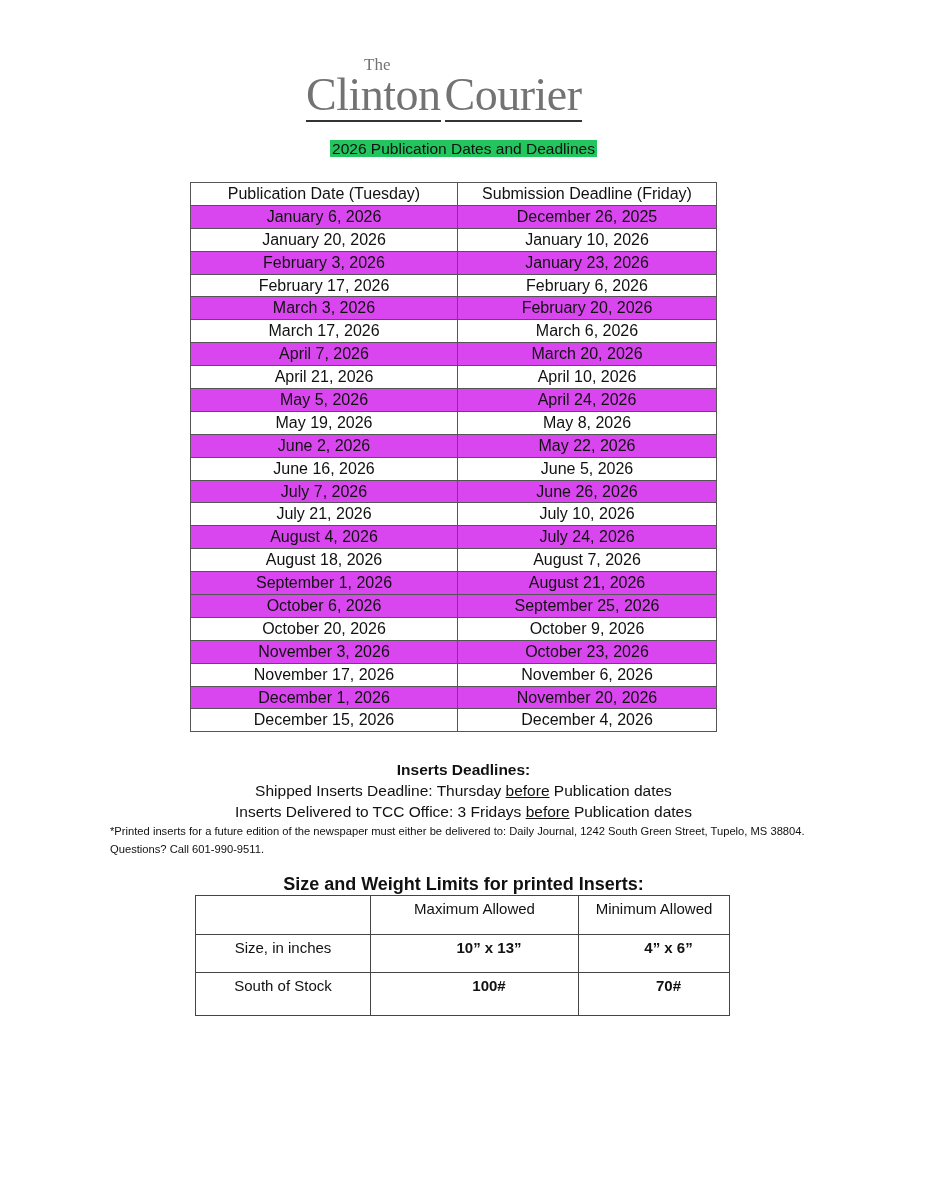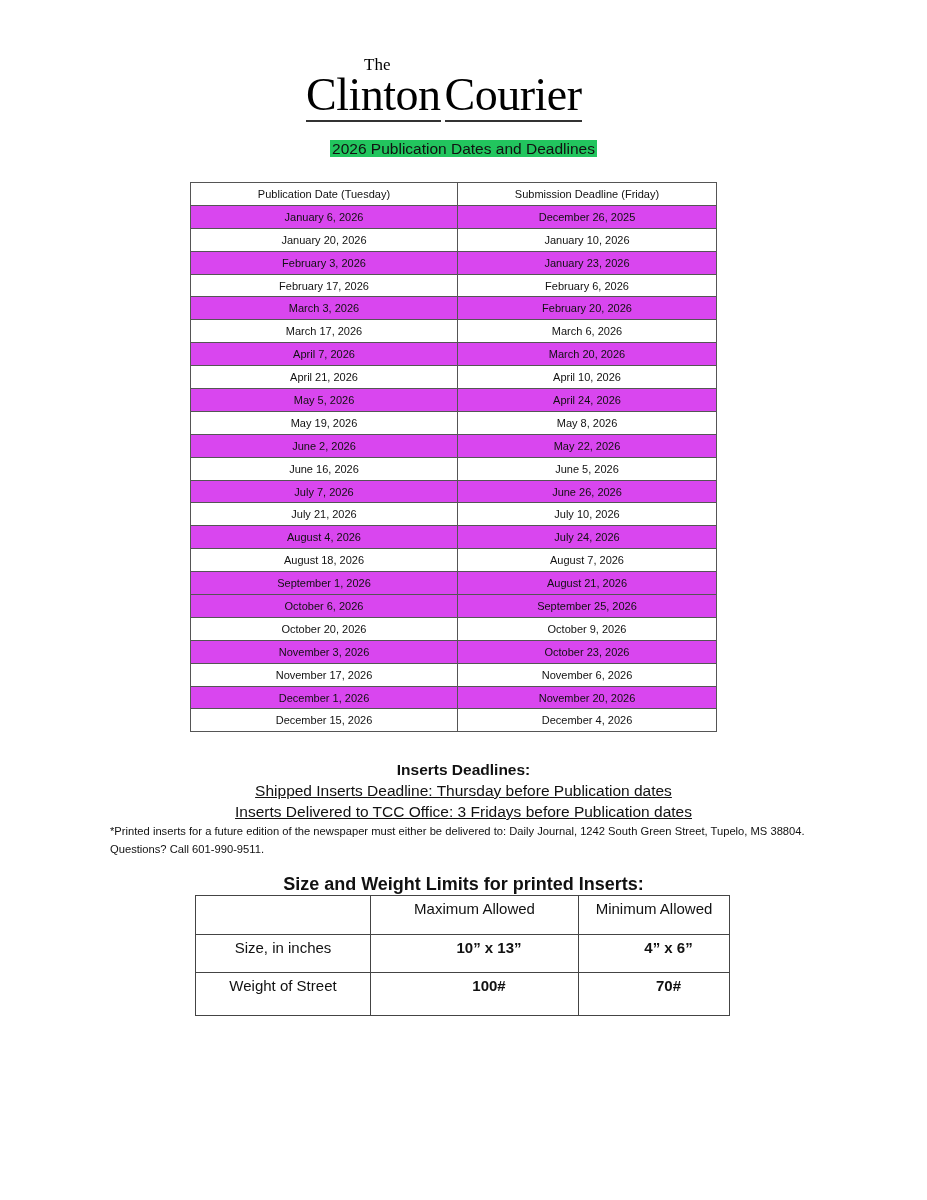--- a/index.html
+++ b/index.html
@@ -3,51 +3,51 @@
   <meta charset="utf-8">
   <style>
     html, body { margin: 0; padding: 0; background: #ffffff; }
     body {
       width: 927px; height: 1200px; position: relative; overflow: hidden;
       font-family: "Liberation Sans", "DejaVu Sans", sans-serif;
       color: #111111;
     }
     .logo {
       position: absolute; left: 300px; top: 52px; width: 330px; height: 62px;
-      font-family: "Liberation Serif", "DejaVu Serif", serif; color: #000000;
+      font-family: "Liberation Serif", "DejaVu Serif", serif; color: #737373;
     }
     .logo .the {
       position: absolute; left: 64px; top: 4px; font-size: 17px; line-height: 17px;
     }
     .logo .main {
       position: absolute; left: 6px; top: 20px; font-size: 46px; line-height: 46px;
       white-space: nowrap; letter-spacing: -0.5px;
     }
     .logo .main span { border-bottom: 2px solid #333; padding-bottom: 0px; }
     .logo .main span + span { margin-left: 4px; }
     .doc-title {
       position: absolute; top: 138px; left: 0; width: 927px; text-align: center;
       font-size: 15.5px; line-height: 21px;
     }
     .doc-title span { background: #22c55e; padding: 0 2px; }
     table.schedule {
       position: absolute; left: 190px; top: 182px; width: 527px;
-      border-collapse: collapse; font-size: 11px;
+      border-collapse: collapse; font-size: 16px;
     }
     table.schedule td, table.schedule th {
       border: 1.5px solid #555; height: 21.9px; padding: 0; text-align: center;
       font-weight: normal; line-height: 20px;
     }
     table.schedule tr.hl td { background: #d946ef; }
     table.schedule td:first-child, table.schedule th:first-child { width: 266px; }
     .inserts {
       position: absolute; left: 0; top: 760px; width: 927px; text-align: center;
     }
     .inserts .heading { font-weight: bold; font-size: 15.5px; line-height: 20px; }
-    .inserts .line { font-size: 15.5px; line-height: 21px; text-decoration: underline; }
+    .inserts .line { font-size: 15.5px; line-height: 21px; }
     .inserts u { text-decoration: underline; }
     .note {
       position: absolute; left: 110px; top: 822px; width: 725px;
       font-size: 11.2px; line-height: 18px;
     }
     .limits-title {
       position: absolute; left: 0; top: 874px; width: 927px; text-align: center;
       font-weight: bold; font-size: 18px; line-height: 20px;
     }
     table.limits {
@@ -196,18 +196,18 @@
     <td class="c0"></td>
     <td class="c1">Maximum Allowed</td>
     <td>Minimum Allowed</td>
   </tr>
   <tr class="r1">
     <td class="c0">Size, in inches</td>
     <td class="c1 b">10” x 13”</td>
     <td class="b">4” x 6”</td>
   </tr>
   <tr class="r2">
-    <td class="c0">Weight of Street</td>
+    <td class="c0">South of Stock</td>
     <td class="c1 b">100#</td>
     <td class="b">70#</td>
   </tr>
 </tbody>
   </table>
 
 </body></html>

